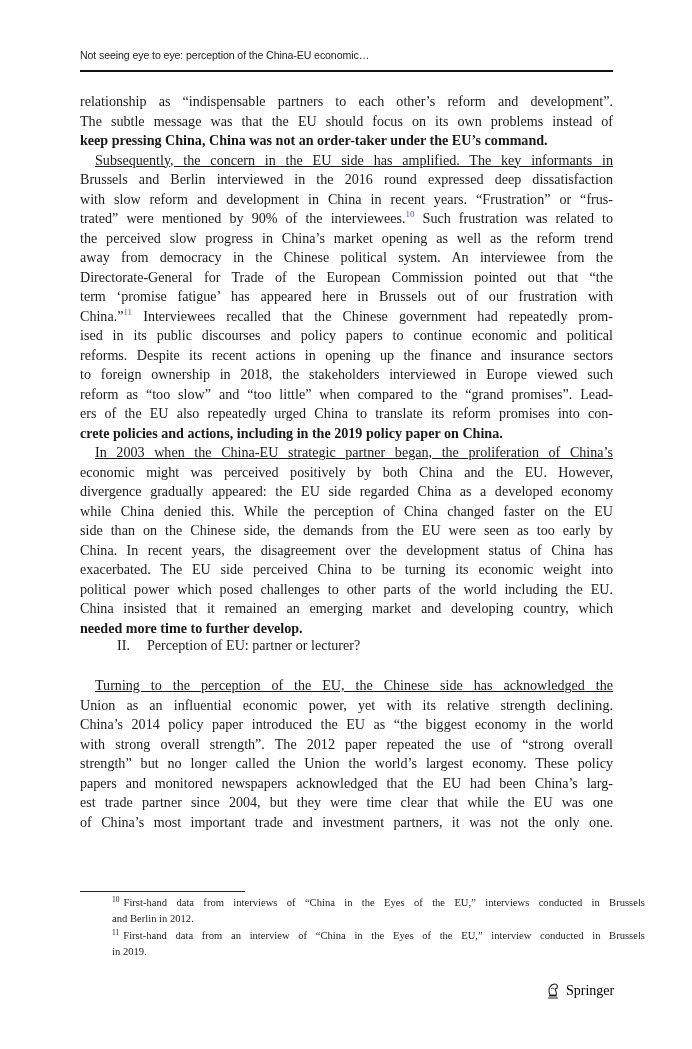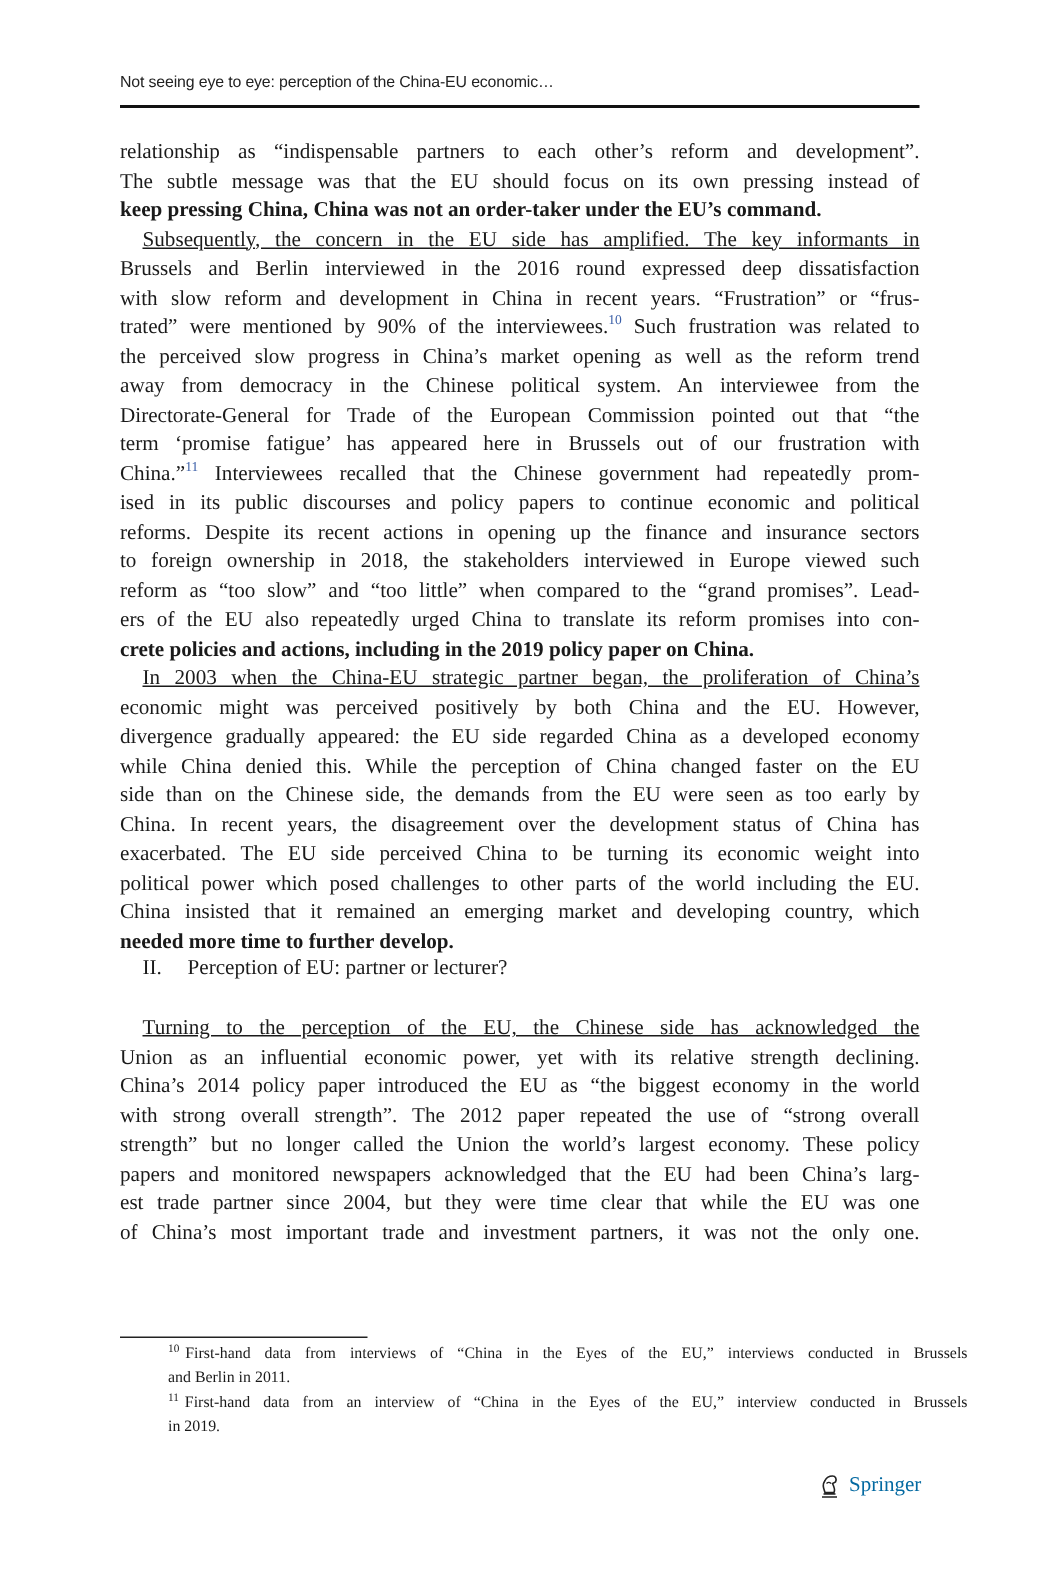--- a/index.html
+++ b/index.html
@@ -19,41 +19,41 @@
     position: absolute; left: 0; width: 533px; height: 19.5px; line-height: 19.5px;
     white-space: nowrap; text-align: justify; text-align-last: justify;
   }
   .line.last { text-align-last: left; font-weight: bold; }
   .line.indent { padding-left: 15px; width: 518px; text-decoration: underline; }
   sup.fn { color: #3b5fa8; font-size: 9px; vertical-align: 0; position: relative; top: -6px; line-height: 0; }
   .section-heading {
     position: absolute; left: 95px; top: 637px;
     font-family: "Liberation Serif", serif; font-size: 14.1px; color: #1a1a1a; white-space: nowrap;
   }
-  .section-heading .num { display: inline-block; width: 30px; }
+  .section-heading .num { display: inline-block; width: 30px; margin-left: 22px; }
   .fn-rule { position: absolute; left: 80px; top: 891px; width: 165px; height: 1px; background: #222; }
   .footnotes { position: absolute; left: 80px; width: 533px; font-family: "Liberation Serif", serif; font-size: 10.6px; color: #1a1a1a; }
   .fline { position: absolute; left: 0; width: 533px; height: 16px; line-height: 16px; white-space: nowrap; text-align: justify; text-align-last: justify; margin-left: 32px; }
   .fline.last { text-align-last: left; }
   .fnmark { font-size: 7.5px; position: relative; top: -4px; margin-right: 4px; }
   .publisher { position: absolute; left: 545px; top: 982px; display: flex; align-items: center; gap: 5px; }
-  .publisher-name { font-family: "Liberation Serif", serif; font-size: 14px; color: #0369a1; }
+  .publisher-name { font-family: "Liberation Serif", serif; font-size: 14px; color: #000000; }
   .logo svg { display: block; }
 </style>
 </head>
 <body>
 
 <div class="page">
 
   <div class="running-head">Not seeing eye to eye: perception of the China-EU economic…</div>
   <div class="head-rule"></div>
 
   <div class="body-text" style="top:92px;">
     <div class="line" style="top:0px">relationship as “indispensable partners to each other’s reform and development”.</div>
-    <div class="line" style="top:19.5px">The subtle message was that the EU should focus on its own pressing instead of</div>
+    <div class="line" style="top:19.5px">The subtle message was that the EU should focus on its own problems instead of</div>
     <div class="line last" style="top:39px">keep pressing China, China was not an order-taker under the EU’s command.</div>
   </div>
 
   <div class="body-text" style="top:150.5px;">
     <div class="line indent" style="top:0px">Subsequently, the concern in the EU side has amplified. The key informants in</div>
     <div class="line" style="top:19.5px">Brussels and Berlin interviewed in the 2016 round expressed deep dissatisfaction</div>
     <div class="line" style="top:39px">with slow reform and development in China in recent years. “Frustration” or “frus-</div>
     <div class="line" style="top:58.5px"><span>trated” were mentioned by 90% of the interviewees.</span><sup class="fn">10</sup><span> Such frustration was related to</span></div>
     <div class="line" style="top:78px">the perceived slow progress in China’s market opening as well as the reform trend</div>
     <div class="line" style="top:97.5px">away from democracy in the Chinese political system. An interviewee from the</div>
@@ -92,21 +92,21 @@
     <div class="line" style="top:58.5px">with strong overall strength”. The 2012 paper repeated the use of “strong overall</div>
     <div class="line" style="top:78px">strength” but no longer called the Union the world’s largest economy. These policy</div>
     <div class="line" style="top:97.5px">papers and monitored newspapers acknowledged that the EU had been China’s larg-</div>
     <div class="line" style="top:117px">est trade partner since 2004, but they were time clear that while the EU was one</div>
     <div class="line" style="top:136.5px">of China’s most important trade and investment partners, it was not the only one.</div>
   </div>
 
   <div class="fn-rule"></div>
   <div class="footnotes" style="top:895px;">
     <div class="fline" style="top:0px"><span class="fnmark">10</span><span>First-hand data from interviews of “China in the Eyes of the EU,” interviews conducted in Brussels</span></div>
-    <div class="fline last" style="top:16px">and Berlin in 2011.</div>
+    <div class="fline last" style="top:16px">and Berlin in 2012.</div>
     <div class="fline" style="top:33px"><span class="fnmark">11</span><span>First-hand data from an interview of “China in the Eyes of the EU,” interview conducted in Brussels</span></div>
     <div class="fline last" style="top:49px">in 2019.</div>
   </div>
 
   <div class="publisher">
     <span class="logo">
       <svg width="16" height="18" viewBox="0 0 16 18">
         <path d="M3 16 L13 16 M4 14 L12 14 M5 13 C4 10 3 8 5 5 C6 3 8 2 10 2 C12 2 13 4 12 6 L10 7 C11 9 12 11 11 13 Z" fill="none" stroke="#222" stroke-width="1.1"></path>
         <path d="M6 7 C7 6 8 6 9 7" fill="none" stroke="#222" stroke-width="0.9"></path>
       </svg>

